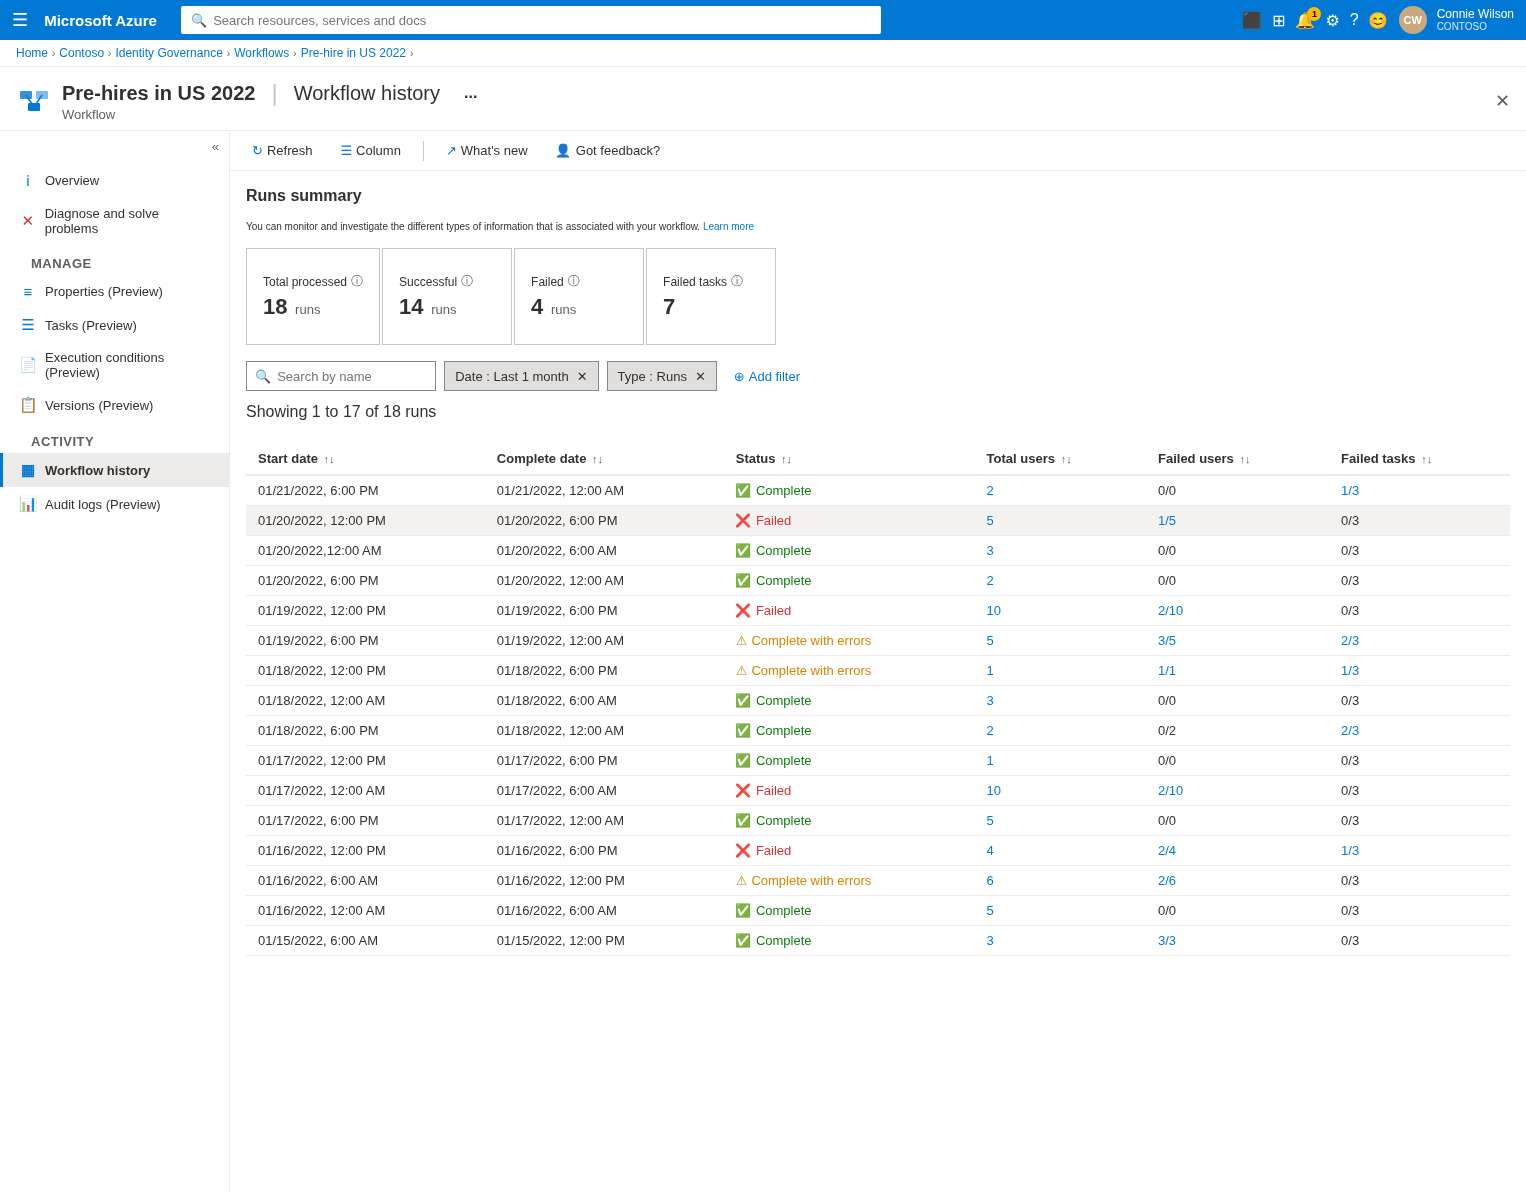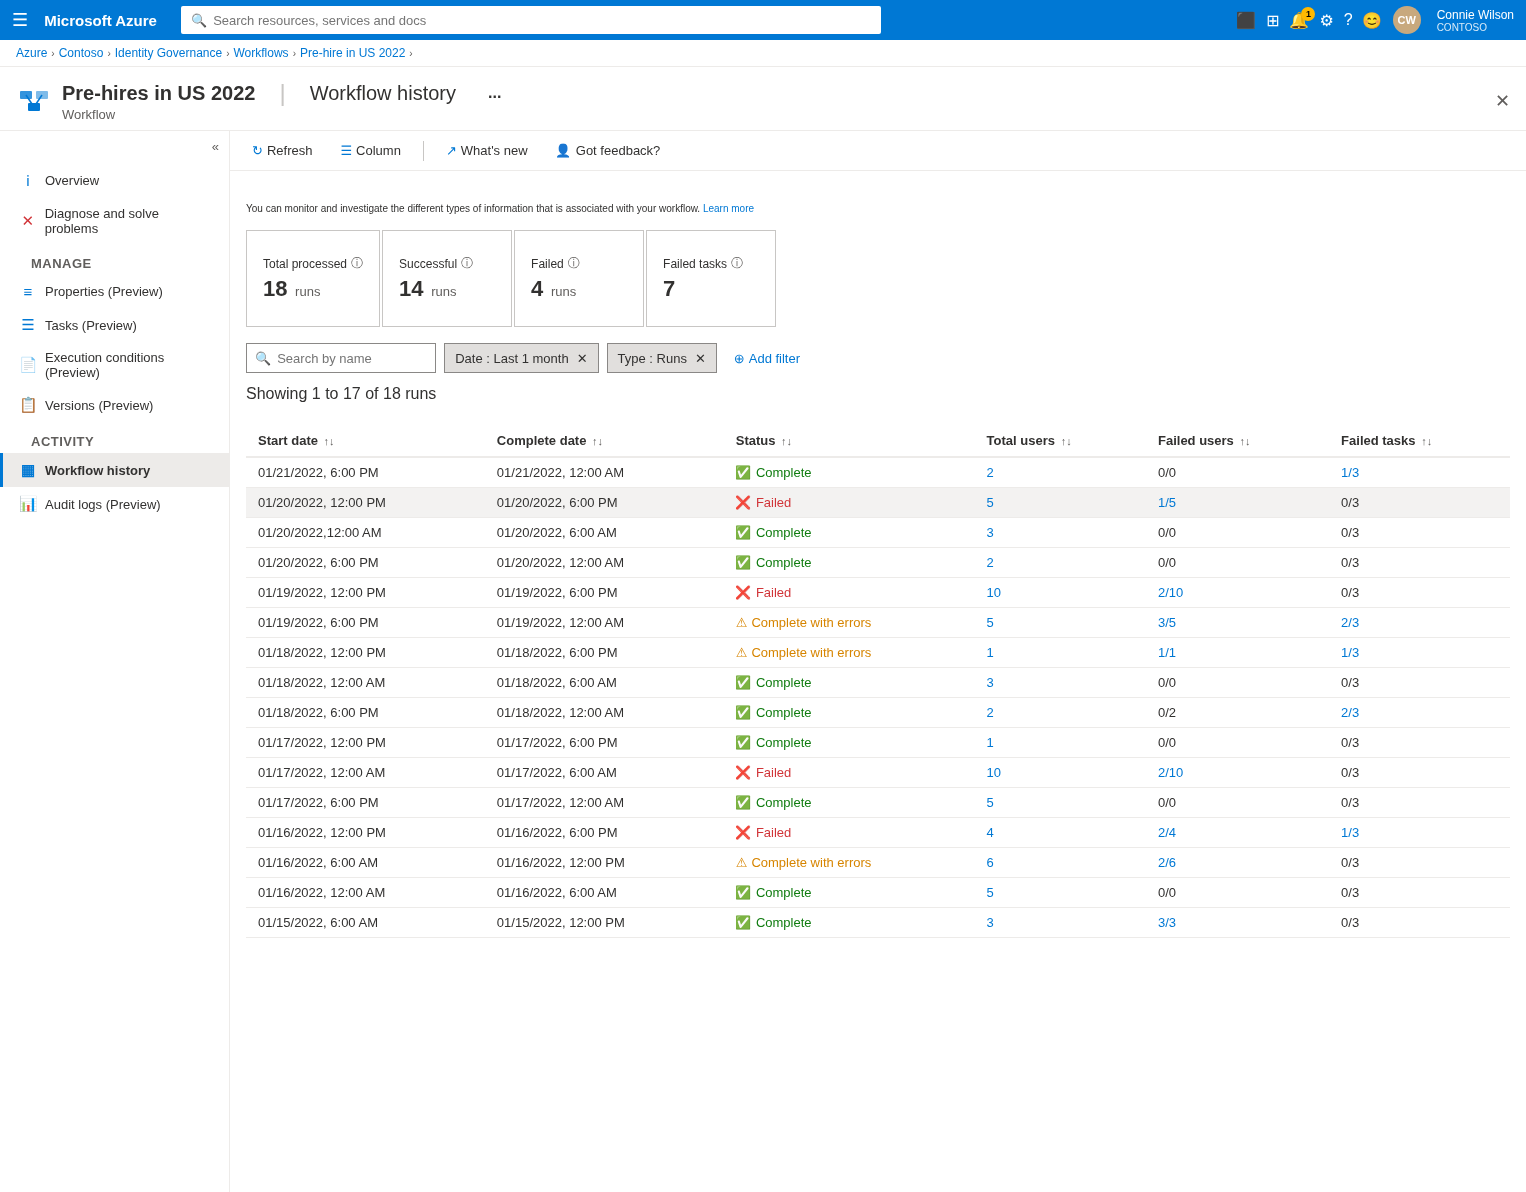--- a/index.html
+++ b/index.html
@@ -18,21 +18,21 @@
     }
     .search-box input { border: none; outline: none; font-size: 13px; color: #323130; width: 100%; }
     .nav-icons { display: flex; align-items: center; gap: 10px; margin-left: auto; }
     .nav-icon { color: #fff; font-size: 16px; cursor: pointer; position: relative; }
     .badge {
       position: absolute; top: -4px; right: -6px;
       background: #ffb900; color: #000; border-radius: 50%;
       font-size: 9px; width: 14px; height: 14px; display: flex; align-items: center; justify-content: center;
       font-weight: 700;
     }
-    .user-area { display: flex; align-items: flex-end; gap: 16px; cursor: pointer; }
+    .user-area { display: flex; align-items: center; gap: 10px; cursor: pointer; }
     .avatar { width: 28px; height: 28px; border-radius: 50%; background: #c8a97e; display: flex; align-items: center; justify-content: center; font-size: 11px; font-weight: 700; color: #fff; overflow: hidden; }
     .user-name { color: #fff; font-size: 12px; line-height: 1.2; }
     .user-name small { display: block; font-size: 10px; opacity: 0.85; }
 
     
     .breadcrumb {
       display: flex; align-items: center; gap: 4px;
       padding: 6px 16px; font-size: 12px; color: #0078d4;
       border-bottom: 1px solid #edebe9; background: #fff;
     }
@@ -44,21 +44,21 @@
     .page-header {
       display: flex; align-items: center; padding: 12px 16px 8px 16px;
       border-bottom: 1px solid #edebe9;
     }
     .page-header-icon {
       width: 36px; height: 36px; margin-right: 10px;
       display: flex; align-items: center; justify-content: center;
     }
     .page-title-area { display: flex; flex-direction: column; }
     .page-main-title {
-      display: flex; align-items: center; gap: 24px; font-size: 18px; font-weight: 600;
+      display: flex; align-items: center; gap: 16px; font-size: 18px; font-weight: 600;
     }
     .page-divider { color: #c8c6c4; font-size: 24px; font-weight: 300; }
     .page-subtitle { font-size: 13px; color: #605e5c; }
     .ellipsis-btn { margin-left: 8px; cursor: pointer; color: #323130; font-size: 16px; }
     .close-btn { margin-left: auto; cursor: pointer; color: #323130; font-size: 16px; }
 
     
     .main-layout { display: flex; height: calc(100vh - 120px); }
 
     
@@ -178,21 +178,21 @@
       <div class="avatar">CW</div>
       <div class="user-name">
         <span>Connie Wilson</span>
         <small>CONTOSO</small>
       </div>
     </div>
   </div>
 </div>
 
 <div class="breadcrumb">
-  <a>Azure</a>
+  <a>Home</a>
   <span class="chevron">›</span>
   <a>Contoso</a>
   <span class="chevron">›</span>
   <a>Identity Governance</a>
   <span class="chevron">›</span>
   <a>Workflows</a>
   <span class="chevron">›</span>
   <a>Pre-hire in US 2022</a>
   <span class="chevron">›</span>
 </div>
@@ -282,20 +282,21 @@
       </button>
       <button class="toolbar-btn">
         <span style="color:#0078d4;">👤</span>
         <span>Got feedback?</span>
       </button>
     </div>
 
 
     <div class="page-content">
 
+      <div class="runs-summary-title">Runs summary</div>
 
       <div class="runs-summary-desc">
         <span>You can monitor and investigate the different types of information that is associated with your workflow.</span>
         <a>Learn more</a>
       </div>
 
       <div class="stat-cards" id="stat-cards-container">
       <div class="stat-card">
       <div class="label">
         <span>Total processed</span>

